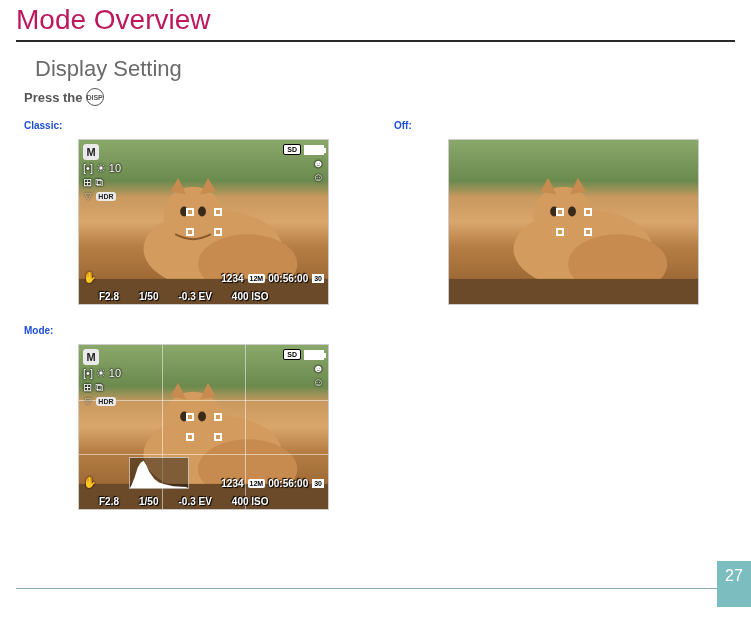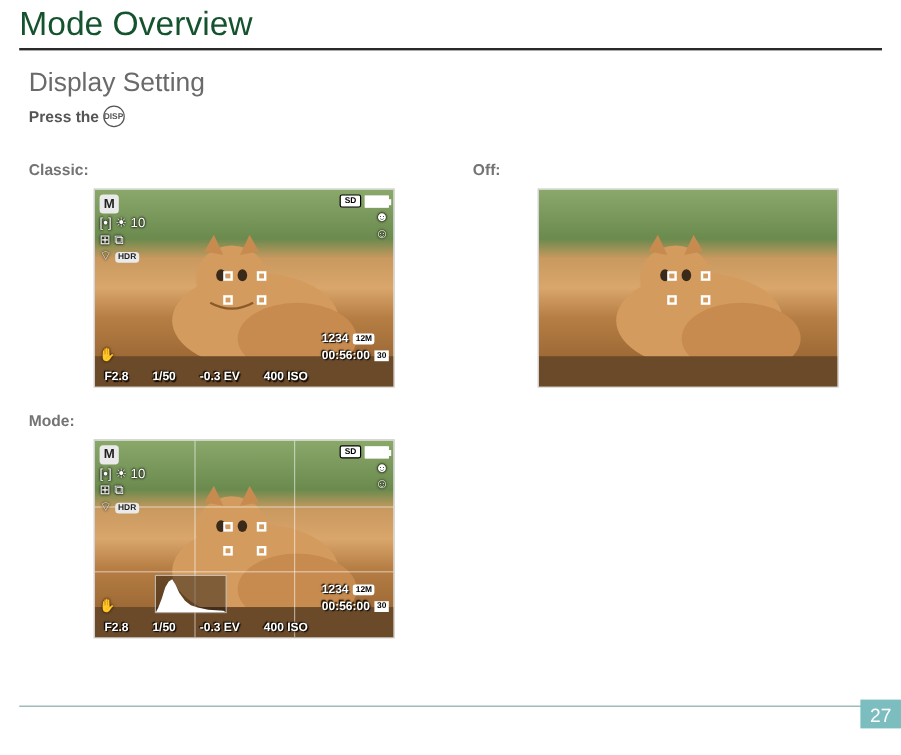--- a/index.html
+++ b/index.html
@@ -8,40 +8,40 @@
       height: 629px;
       font-family: Arial, Helvetica, sans-serif;
       background: #fff;
       color: #3a3a3a;
       position: relative;
       padding: 0 16px;
     }
     .page-title {
       font-size: 28px;
       font-weight: 400;
-      color: #14532d;
+      color: #be185d;
       padding: 4px 0 4px 0;
     }
     .title-rule {
       border-bottom: 2px solid #2a2a2a;
       margin-bottom: 14px;
     }
     .section-title {
       font-size: 22px;
       font-weight: 400;
       color: #6a6a6a;
-      margin-left: 8px;
+      margin-left: 19px;
       margin-bottom: 6px;
     }
     .instruction {
       font-size: 13px;
       font-weight: 700;
       color: #555;
       margin-left: 8px;
-      margin-bottom: 28px;
+      margin-bottom: 14px;
       display: flex;
       align-items: center;
       gap: 3px;
     }
     .disp-icon {
       display: inline-flex;
       align-items: center;
       justify-content: center;
       width: 18px;
       height: 18px;
@@ -59,23 +59,23 @@
     .right-col { width: 330px; }
     .mode-block {
       margin-bottom: 20px;
     }
     .mode-row {
       display: flex;
       gap: 10px;
       margin-bottom: 8px;
     }
     .mode-label {
-      font-size: 13px;
-      font-weight: 700;
-      color: #737373;
+      font-size: 10px;
+      font-weight: 700;
+      color: #1d4ed8;
       flex: 0 0 auto;
     }
     .mode-desc {
       font-size: 13px;
       font-weight: 700;
       color: #4a4a4a;
       line-height: 1.35;
     }
     .cam-screen {
       width: 251px;
@@ -157,21 +157,21 @@
       content: '';
       position: absolute;
       right: -3px; top: 2px;
       width: 2px; height: 5px;
       background: #fff;
     }
     .osd-right-bottom {
       position: absolute;
       bottom: 20px; right: 4px;
       display: flex;
-      flex-direction: column;
+      flex-direction: row;
       gap: 3px;
       align-items: flex-start;
       color: #fff;
       text-shadow: 1px 1px 1px #000, -1px -1px 1px #000;
       font-size: 10px;
       font-weight: 700;
     }
     .osd-right-bottom .ln {
       display: flex;
       align-items: center;
@@ -186,21 +186,21 @@
     .tag30 {
       background: #fff; color: #000;
       font-size: 7px; padding: 1px 2px;
       text-shadow: none;
     }
     .osd-bottom {
       position: absolute;
       bottom: 2px; left: 0; right: 0;
       display: flex;
       gap: 20px;
-      padding: 0 8px;
+      padding: 0 20px;
       color: #fff;
       text-shadow: 1px 1px 1px #000, -1px -1px 1px #000;
       font-size: 10px;
       font-weight: 700;
       align-items: flex-end;
     }
     .focus-brackets {
       position: absolute;
       top: 50%; left: 50%;
       width: 36px; height: 28px;
@@ -252,21 +252,21 @@
       position: absolute;
       bottom: 40px;
       left: 16px; right: 16px;
       border-top: 1px solid #8aa;
     }
     .page-number {
       position: absolute;
       bottom: 22px;
       right: 0;
       width: 34px;
-      height: 24px;
+      height: 46px;
       background: #7cbdbf;
       color: #fff;
       font-size: 16px;
       text-align: center;
       line-height: 30px;
     }
   </style>
 </head>
 <body>
 

